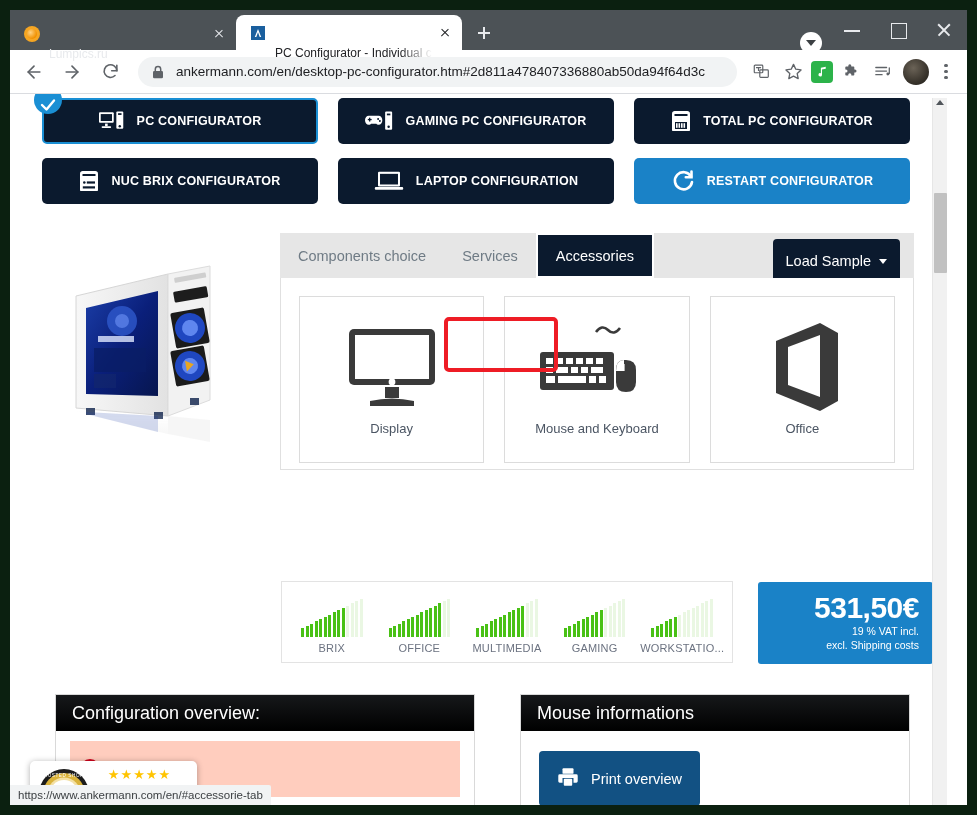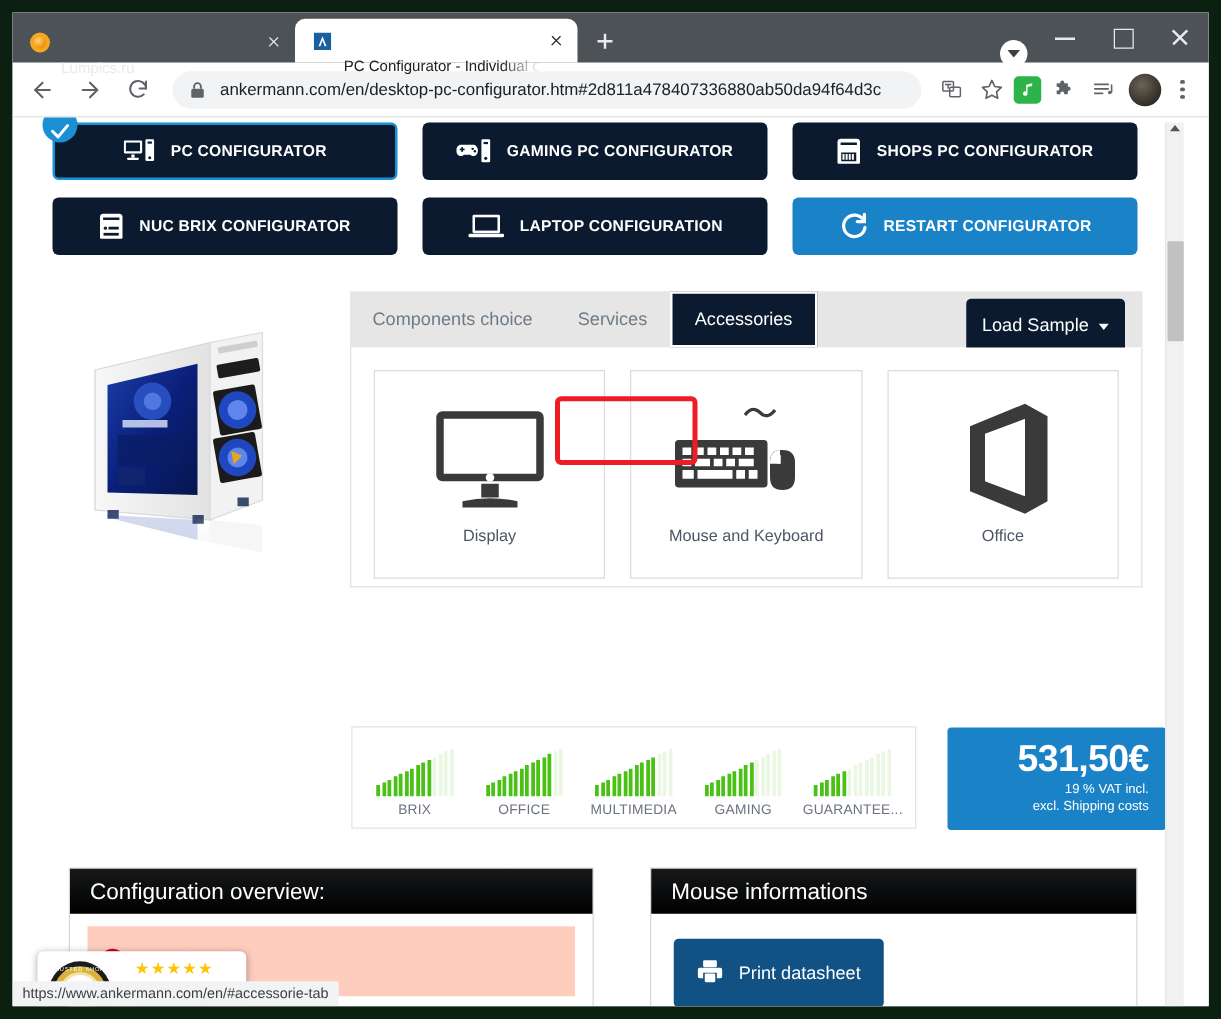--- a/index.html
+++ b/index.html
@@ -424,21 +424,21 @@
               <svg width="20" height="24" viewBox="0 0 20 24" fill="#fff">
                   <path d="M1 4.5C1 3 2.2 2 3.6 2h12.8C17.8 2 19 3 19 4.5V21c0 .6-.5 1-1 1H2c-.6 0-1-.4-1-1z"></path>
                   <rect x="3.5" y="5" width="13" height="2" fill="#0b1a2e"></rect>
                   <rect x="4" y="13" width="12" height="7" fill="#0b1a2e"></rect>
                   <rect x="5" y="14.2" width="1.6" height="4.6" fill="#fff"></rect>
                   <rect x="7.5" y="14.2" width="1.6" height="4.6" fill="#fff"></rect>
                   <rect x="10" y="14.2" width="1.6" height="4.6" fill="#fff"></rect>
                   <rect x="12.5" y="14.2" width="1.6" height="4.6" fill="#fff"></rect>
                 </svg>
             </span>
-            <span>SHOPS PC CONFIGURATOR</span>
+            <span>TOTAL PC CONFIGURATOR</span>
           </div>
           <div class="cfg-btn">
             <span class="cfg-ico">
               <svg width="20" height="24" viewBox="0 0 20 24" fill="#fff">
                   <path d="M1 4.5C1 3 2.2 2 3.6 2h12.8C17.8 2 19 3 19 4.5V21c0 .6-.5 1-1 1H2c-.6 0-1-.4-1-1z"></path>
                   <rect x="3.5" y="5" width="13" height="2" fill="#0b1a2e"></rect>
                   <circle cx="5.3" cy="13.5" r="1.3" fill="#0b1a2e"></circle>
                   <rect x="7.8" y="12.4" width="8.2" height="2.2" fill="#0b1a2e"></rect>
                   <rect x="3.8" y="17.3" width="12.2" height="2.2" fill="#0b1a2e"></rect>
                 </svg>
@@ -682,21 +682,21 @@
                 <i style="height: 20.1538px;"></i>
                 <i class="off" style="height: 22.3846px;"></i>
                 <i class="off" style="height: 24.6154px;"></i>
                 <i class="off" style="height: 26.8462px;"></i>
                 <i class="off" style="height: 29.0769px;"></i>
                 <i class="off" style="height: 31.3077px;"></i>
                 <i class="off" style="height: 33.5385px;"></i>
                 <i class="off" style="height: 35.7692px;"></i>
                 <i class="off" style="height: 38px;"></i>
               </div>
-            <div class="gauge-label">GUARANTEE...</div>
+            <div class="gauge-label">WORKSTATIO...</div>
           </div>
         </div>
 
         <div class="price-box">
           <div class="price-main">531,50€</div>
           <div class="price-sub">19 % VAT incl.</div>
           <div class="price-sub">excl. Shipping costs</div>
         </div>
 
         <div class="panel ov-panel">
@@ -720,21 +720,21 @@
           <div class="panel-head">Mouse informations</div>
           <div class="sys-body">
             <div class="sys-btn">
               <span>
                 <svg width="22" height="22" viewBox="0 0 24 24" fill="#fff">
                     <rect x="6" y="2.5" width="12" height="6" rx="1"></rect>
                     <path d="M3 9h18a1.6 1.6 0 0 1 1.6 1.6v6A1.6 1.6 0 0 1 21 18.2h-3v-5H6v5H3a1.6 1.6 0 0 1-1.6-1.6v-6A1.6 1.6 0 0 1 3 9z"></path>
                     <rect x="7.4" y="14" width="9.2" height="7.5" rx="1"></rect>
                   </svg>
               </span>
-              <span>Print datasheet</span>
+              <span>Print overview</span>
             </div>
 
           </div>
         </div>
 
         <div class="scrollbar">
           <div class="sb-up"></div>
           <div class="sb-thumb"></div>
         </div>
       </div>

